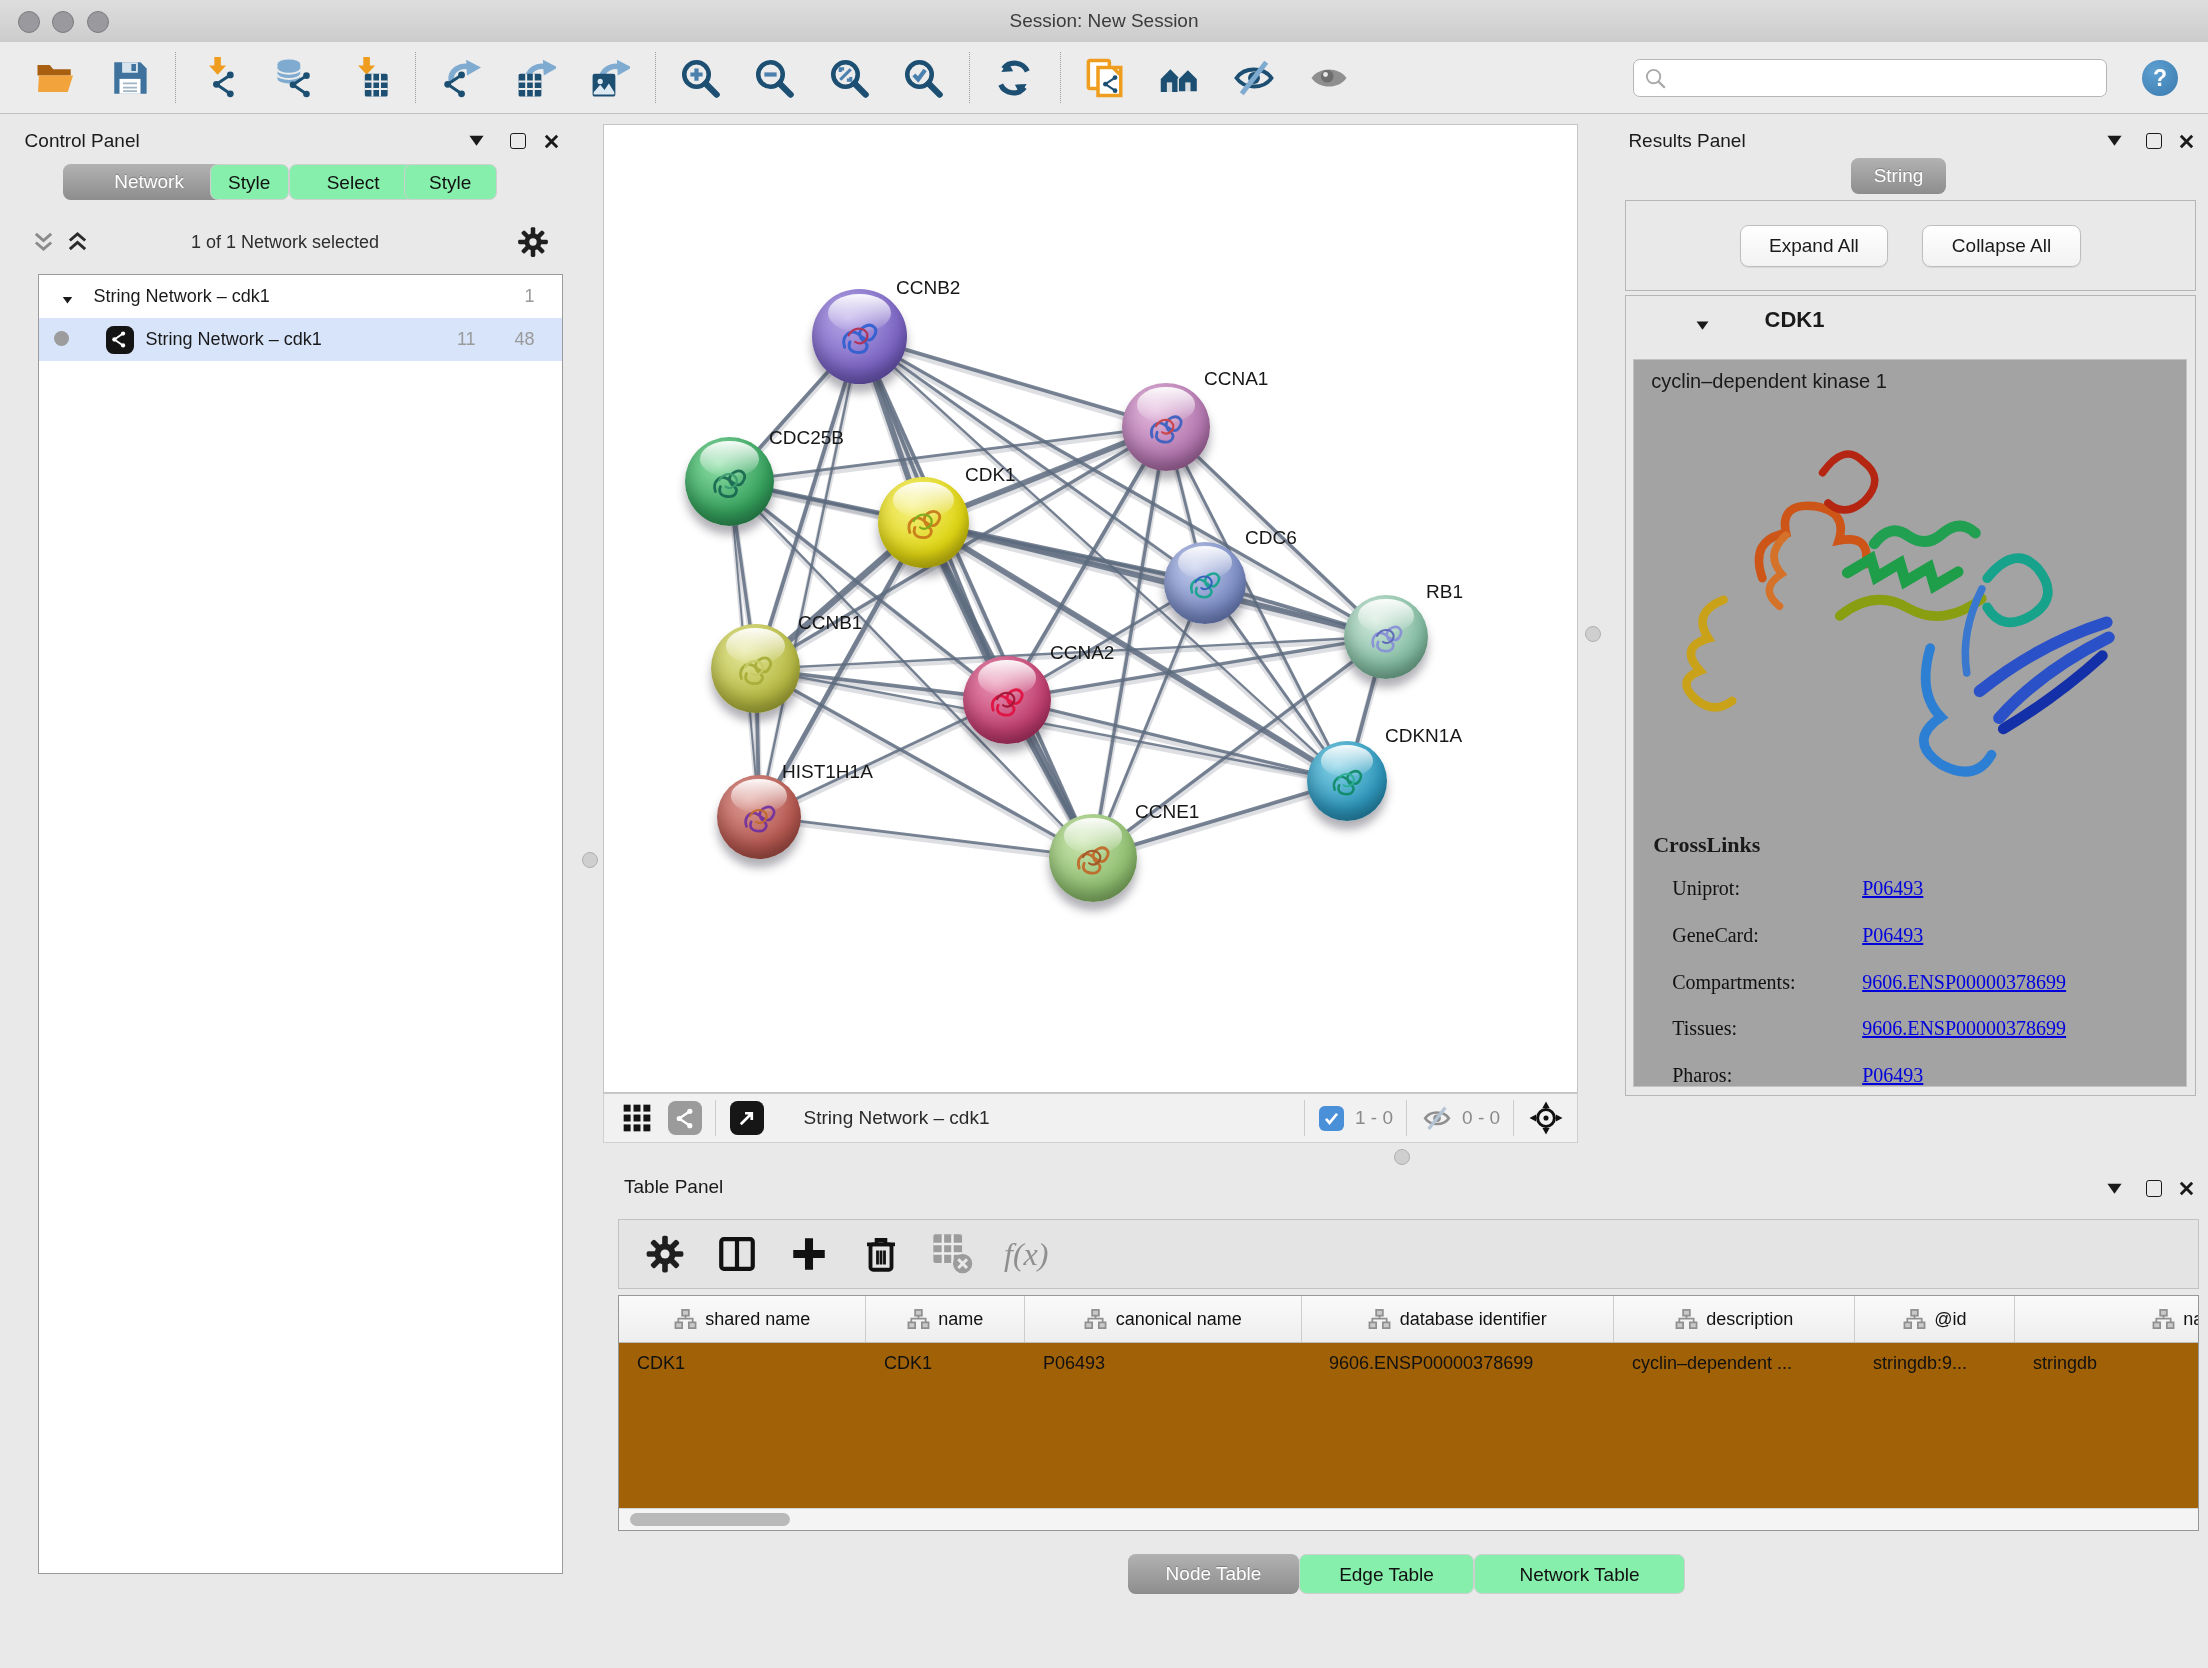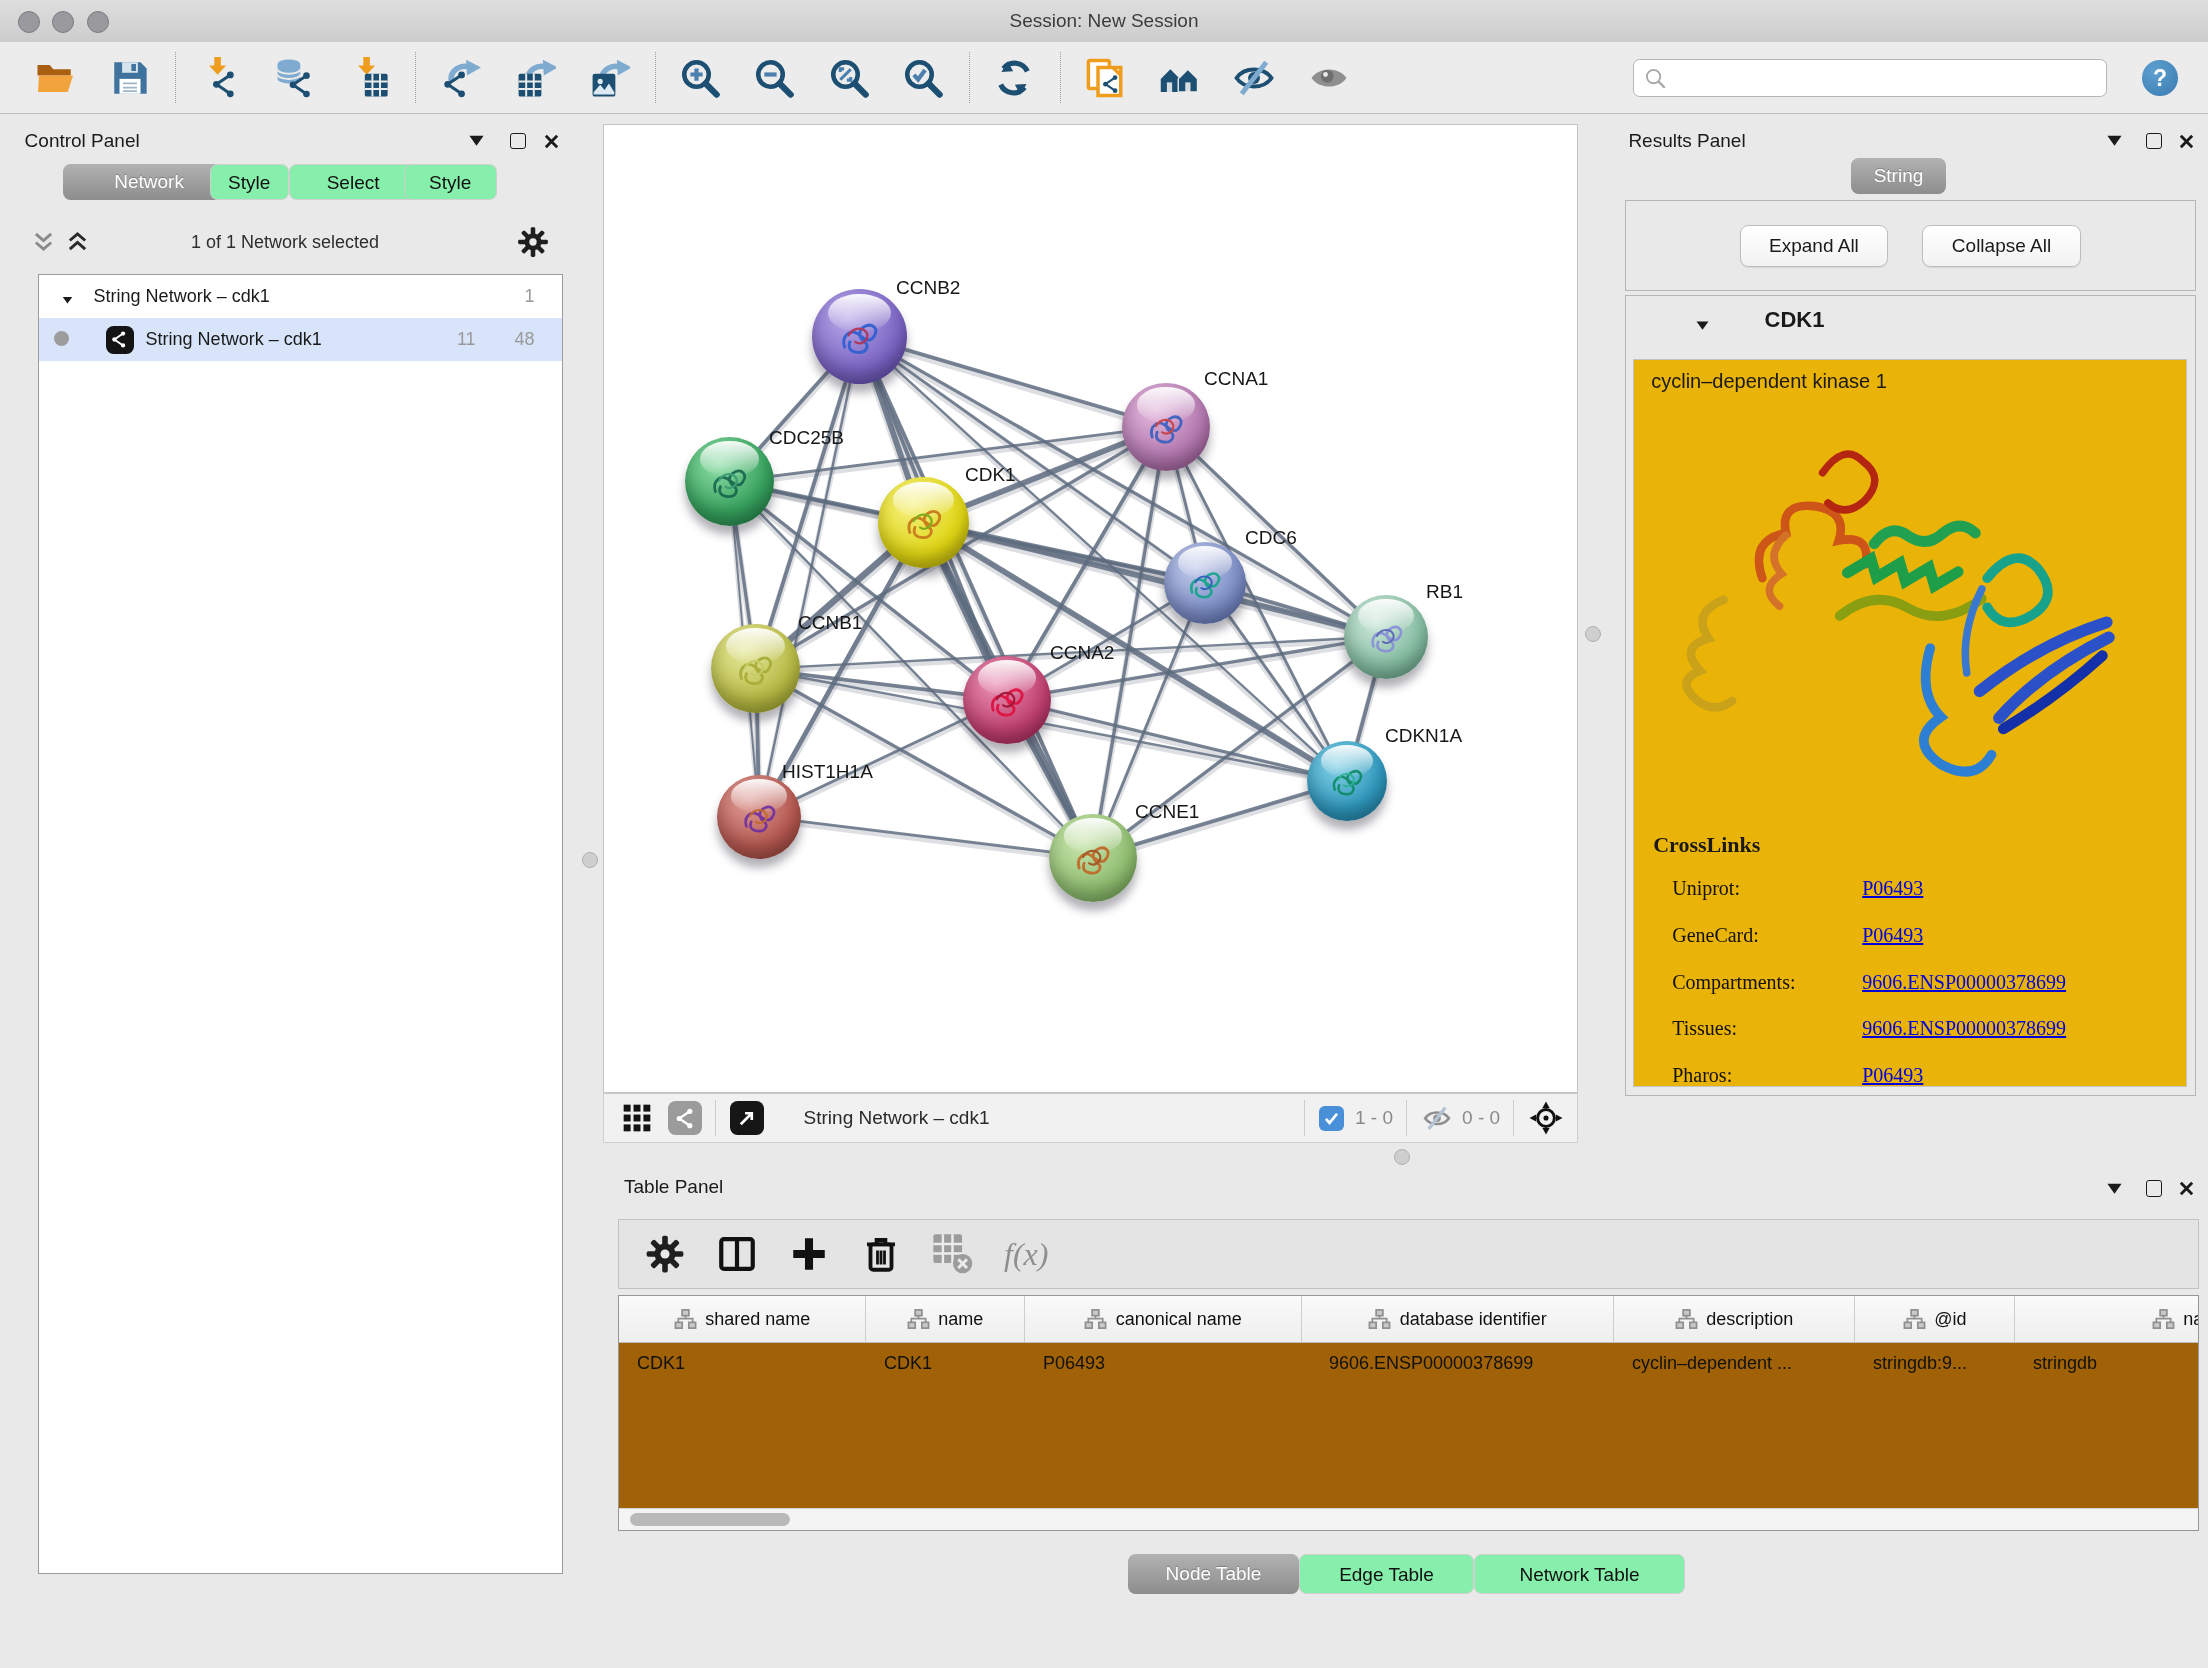--- a/index.html
+++ b/index.html
@@ -55,21 +55,21 @@
     display:flex;align-items:center;font-size:19px;color:#2a2a2a;}
   .nnsep{width:0;height:36px;border-left:1px solid #cdcdcd;margin:0 13.3px;}
   .iconbox{border-radius:7.6px;display:flex;align-items:center;justify-content:center;}
   .graytxt{color:#8a8a8a;}
   .grip{position:absolute;background:#cfcfcf;border:1px solid #b0b0b0;border-radius:50%;}
   
   .rpanel{position:absolute;left:1617px;top:122px;width:584px;height:1010px;}
   .rbox{position:absolute;background:#e9e9e9;border:1.9px solid #b6b6b6;box-sizing:border-box;}
   .btn{background:linear-gradient(#ffffff,#f2f2f2);border:1px solid #bdbdbd;border-radius:8.6px;
     font-size:19px;height:40px;padding:0 28.5px;display:flex;align-items:center;box-shadow:0 1px 1px rgba(0,0,0,.08);}
-  .innerbox{position:absolute;left:7.6px;top:63px;right:7.6px;bottom:7.6px;background:#eab308;
+  .innerbox{position:absolute;left:7.6px;top:63px;right:7.6px;bottom:7.6px;background:#a3a3a3;
     border:1px solid #c2c2c2;overflow:hidden;}
   .serif{font-family:"Liberation Serif",serif;}
   .xl-label{font-size:20px;color:#111;}
   .xl-link{font-size:20px;color:#0000dd;text-decoration:underline;}
   
   .tpanel{position:absolute;left:603px;top:1168px;width:1605px;height:441px;}
   .ttoolbar{position:absolute;left:15px;top:51px;width:1581px;height:70px;background:#e4e4e4;
     border:1px solid #c2c2c2;box-sizing:border-box;display:flex;align-items:center;padding-left:25px;}
   .ttoolbar .ti{width:42px;height:42px;margin-right:30px;display:flex;align-items:center;justify-content:center;}
   .tablebox{position:absolute;left:15px;top:127px;width:1581px;height:236px;background:#a16207;

